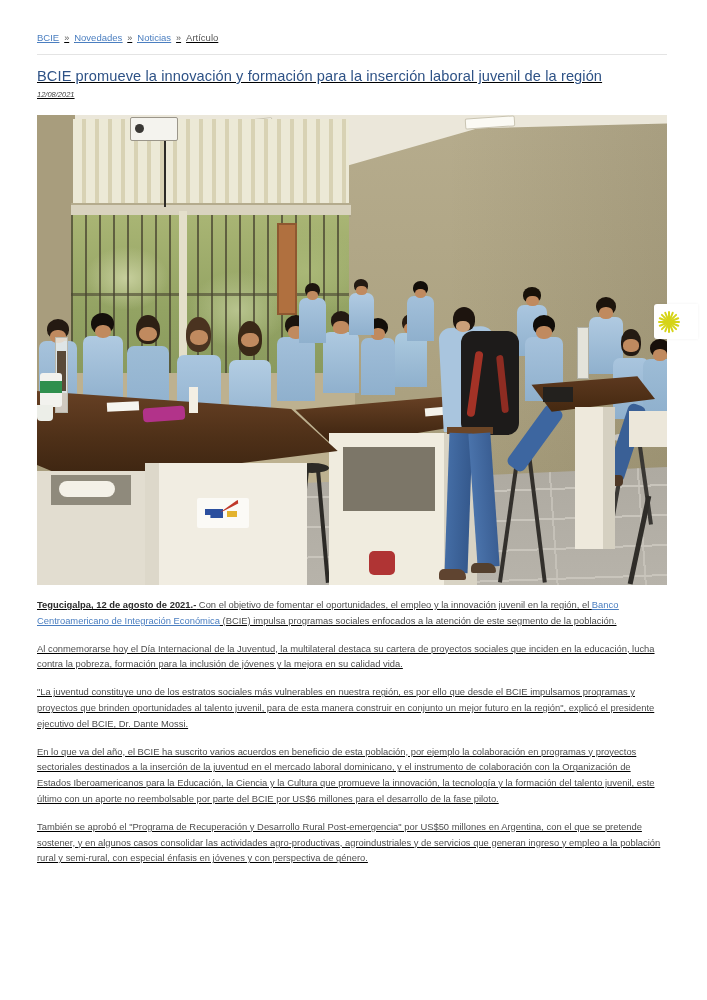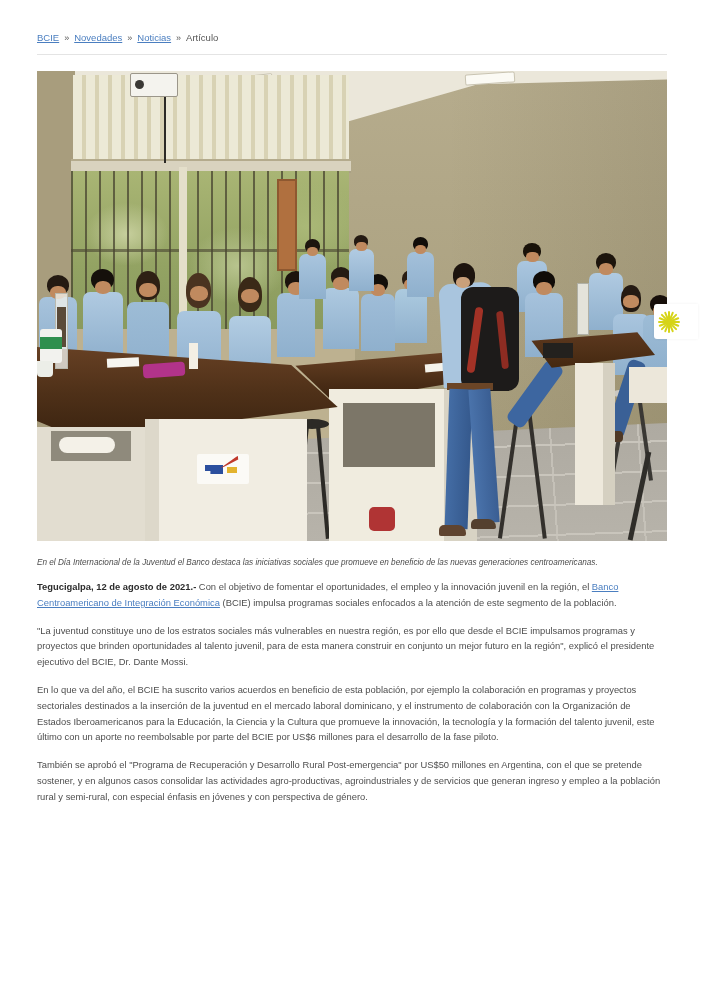--- a/index.html
+++ b/index.html
@@ -1,18 +1,18 @@
 <!DOCTYPE html>
 <html><head>
 <meta charset="utf-8">
 <style>
   * { box-sizing: border-box; margin: 0; padding: 0; }
   html, body { width: 707px; height: 1000px; background: #ffffff; overflow: hidden; position: relative;
     font-family: "Liberation Sans", sans-serif; }
-  .page { position: absolute; left: 37px; top: 0; width: 630px; }
+  .page { position: absolute; left: 37px; top: 0; width: 630px; text-decoration: underline; }
 
   
   .breadcrumb { padding-top: 32px; padding-bottom: 11px; border-bottom: 1px solid #e4e4e4;
     font-size: 9.5px; color: #5a5a5a; }
   .breadcrumb a { color: #4a7ec0; text-decoration: underline; cursor: pointer; }
   .breadcrumb .sep { margin: 0 5px; color: #555; font-size: 9px; }
   .breadcrumb .current { color: #555; }
 
   
   h1.title { margin-top: 13px; font-size: 14.6px; font-weight: 400; letter-spacing: .1px; color: #2e5286; }
@@ -155,20 +155,22 @@
 </style>
 </head>
 <body>
 
 <div class="page">
 
   <nav class="breadcrumb">
     <a>BCIE</a><span class="sep">»</span><a>Novedades</a><span class="sep">»</span><a>Noticias</a><span class="sep">»</span><span class="current">Artículo</span>
   </nav>
 
+  <h1 class="title">BCIE promueve la innovación y formación para la inserción laboral juvenil de la región</h1>
+  <div class="date">12/08/2021</div>
 
   <div class="photo">
     <div class="sc-wall-shade"></div>
     <div class="sc-ceiling"></div>
     <div class="sc-light sc-light1"></div>
     <div class="sc-light sc-light2"></div>
     <div class="sc-winwall"></div>
     <div class="sc-pillar"></div>
     <div class="sc-transom"></div>
     <div class="sc-winframe-band"></div>
@@ -312,23 +314,23 @@
     <div class="sp-pack"></div>
     <div class="sp-pack-red"></div>
     <div class="sp-pack-red2"></div>
     <div class="sp-belt"></div>
     <div class="sp-leg1"></div>
     <div class="sp-leg2"></div>
     <div class="sp-shoe1"></div>
     <div class="sp-shoe2"></div>
   </div>
 
-  <p class="caption">En el Día Internacional de la Juventud el Banco destaca las iniciativas sociales que promueve en beneficio de las nuevas generaciones centroamericanas.</p>
 
   <p class="body-p"><strong>Tegucigalpa, 12 de agosto de 2021.-</strong><span> Con el objetivo de fomentar el oportunidades, el empleo y la innovación juvenil en la región, el </span><a class="textlink">Banco Centroamericano de Integración Económica</a><span> (BCIE) impulsa programas sociales enfocados a la atención de este segmento de la población.</span></p>
+  <p class="body-p">Al conmemorarse hoy el Día Internacional de la Juventud, la multilateral destaca su cartera de proyectos sociales que inciden en la educación, lucha contra la pobreza, formación para la inclusión de jóvenes y la mejora en su calidad vida.</p>
   <p class="body-p">"La juventud constituye uno de los estratos sociales más vulnerables en nuestra región, es por ello que desde el BCIE impulsamos programas y proyectos que brinden oportunidades al talento juvenil, para de esta manera construir en conjunto un mejor futuro en la región", explicó el presidente ejecutivo del BCIE, Dr. Dante Mossi.</p>
   <p class="body-p">En lo que va del año, el BCIE ha suscrito varios acuerdos en beneficio de esta población, por ejemplo la colaboración en programas y proyectos sectoriales destinados a la inserción de la juventud en el mercado laboral dominicano, y el instrumento de colaboración con la Organización de Estados Iberoamericanos para la Educación, la Ciencia y la Cultura que promueve la innovación, la tecnología y la formación del talento juvenil, este último con un aporte no reembolsable por parte del BCIE por US$6 millones para el desarrollo de la fase piloto.</p>
   <p class="body-p">También se aprobó el "Programa de Recuperación y Desarrollo Rural Post-emergencia" por US$50 millones en Argentina, con el que se pretende sostener, y en algunos casos consolidar las actividades agro-productivas, agroindustriales y de servicios que generan ingreso y empleo a la población rural y semi-rural, con especial énfasis en jóvenes y con perspectiva de género.</p>
 </div>
 
 <div class="widget">
   <svg width="24" height="24" viewBox="-12 -12 24 24">
     <g stroke="#d6d418" stroke-width="2" stroke-linecap="round">
       <line x1="0" y1="-10" x2="0" y2="10"></line>
       <line x1="-10" y1="0" x2="10" y2="0"></line>

